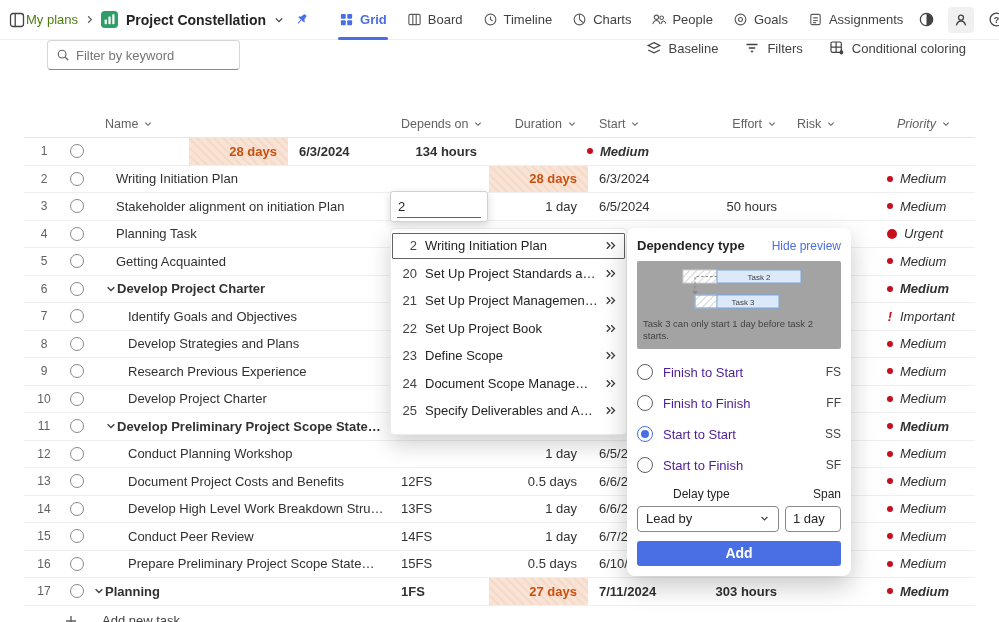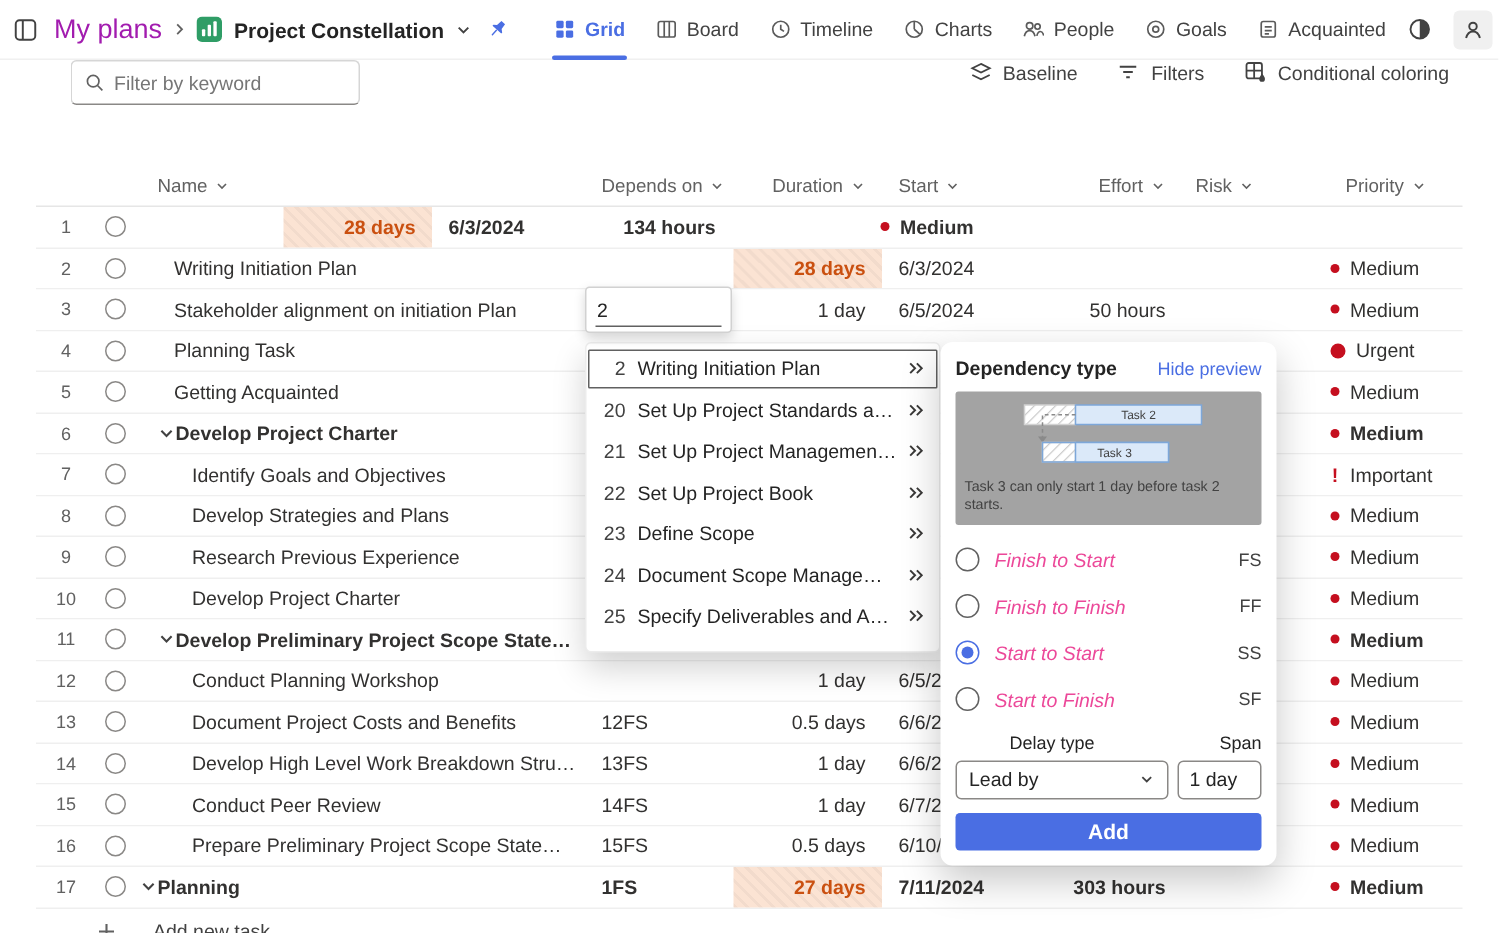--- a/index.html
+++ b/index.html
@@ -5,21 +5,21 @@
   * { margin:0; padding:0; box-sizing:border-box; }
   html,body { width:999px; height:622px; overflow:hidden; background:#fff;
     font-family:"Liberation Sans","DejaVu Sans",sans-serif; color:#323130; }
   .app { position:relative; width:999px; height:622px; background:#fff; }
 
   
   .topbar { height:40px; display:flex; align-items:center; padding:0 12px 0 8px;
     border-bottom:1px solid #f0f0f0; }
   .iconbtn { display:inline-flex; align-items:center; justify-content:center;
     width:26px; height:26px; border-radius:4px; color:#424242; cursor:pointer; }
-  .crumb { font-size:18px; color:#a21caf; margin-left:10px; cursor:pointer; white-space:nowrap; }
+  .crumb { font-size:13px; color:#4d7c0f; cursor:pointer; white-space:nowrap; }
   .crumb-chev { color:#616161; margin:0 6px; display:flex; }
   .logo { width:17px; height:17px; margin-right:8px; flex:0 0 auto; }
   .title { font-size:14px; font-weight:700; color:#242424; white-space:nowrap; }
   .title-chev { margin-left:7px; color:#424242; display:flex; cursor:pointer; }
   .pin { margin-left:9px; color:var(--accent); display:flex; }
   .tabs { display:flex; margin-left:20px; height:40px; }
   .tab { position:relative; display:flex; align-items:center; gap:6px; padding:0 10px;
     font-size:13px; color:#424242; cursor:pointer; white-space:nowrap; }
   .tab .ticon { display:flex; color:#5b5b5b; }
   .tab.selected { color:var(--accent); font-weight:600; }
@@ -49,21 +49,21 @@
   .trow { height:27.5px; border-bottom:1px solid #efefef; background:#fff; }
   .c { display:flex; align-items:center; font-size:13px; color:#323130; min-width:0; }
   .num { width:40px; justify-content:center; color:#616161; font-size:12px; }
   .check { width:26px; justify-content:center; }
   .name { width:300px; }
   .dep { width:99px; padding-left:11px; }
   .dur { width:99px; justify-content:flex-end; padding-right:11px; }
   .start { width:72px; padding-left:11px; }
   .effort { width:130px; justify-content:flex-end; padding-right:13px; }
   .risk { width:90px; padding-left:7px; }
-  .priority { flex:1; padding-left:7px; gap:7px; }
+  .priority { flex:1; padding-left:7px; gap:7px;font-style:italic; }
   .hcell { color:#616161; font-size:12.5px; gap:5px; cursor:pointer; }
   .hcell .sorticon { display:flex; color:#616161; }
   .ring { width:14px; height:14px; border:1.5px solid #8a8886; border-radius:50%; }
   .expando { display:flex; width:12px; color:#424242; cursor:pointer; flex:0 0 auto; }
   .nm { white-space:nowrap; overflow:hidden; text-overflow:ellipsis; padding-right:6px; }
   .group .c { font-weight:700; }
   .group .num { font-weight:400; }
   .dur.hl { background:
       repeating-linear-gradient(45deg, rgba(0,0,0,0.035) 0 2px, transparent 2px 6px),
       var(--dur-bg);
@@ -102,21 +102,21 @@
   .hide-link { font-size:12px; color:var(--accent); cursor:pointer; }
   .preview { margin-top:8px; background:#a3a3a3; border-radius:2px; padding:6px 6px 7px; }
   .caption { font-size:9.5px; color:#424242; margin-top:3px; line-height:1.25; }
   .radios { margin-top:8px; }
   .radio-row { display:flex; align-items:center; height:31px; cursor:pointer; }
   .radio { width:16px; height:16px; border:1px solid #616161; border-radius:50%;
     position:relative; flex:0 0 auto; }
   .radio-row.sel .radio { border-color:var(--accent); }
   .radio-row.sel .radio::after { content:""; position:absolute; inset:3px;
     border-radius:50%; background:var(--accent); }
-  .radio-label { margin-left:10px; font-size:13px; color:#ec4899;font-style:italic; }
+  .radio-label { margin-left:10px; font-size:13px; color:#4c1d95; }
   .radio-code { margin-left:auto; font-size:12px; color:#424242; }
   .delay-labels { display:flex; margin-top:6px; }
   .dlabel { font-size:12px; font-weight:400; color:#242424;padding-left:36px; }
   .dlabel.first { width:148px; }
   .controls { display:flex; margin-top:5px; gap:6px; }
   .select { width:142px; height:26px; border:1px solid #8a8886; border-radius:4px;
     display:flex; align-items:center; padding:0 8px; font-size:13px; color:#242424;
     cursor:pointer; }
   .select .caret { margin-left:auto; display:flex; color:#424242; }
   .spaninput { width:56px; height:26px; border:1px solid #8a8886; border-radius:4px;
@@ -227,21 +227,21 @@
         </span>
         <span>Goals</span>
       </div>
       <div class="tab">
         <span class="ticon">
           <svg width="15" height="15" viewBox="0 0 16 16" fill="none" stroke="currentColor" stroke-width="1.2">
               <rect x="3" y="2.5" width="10" height="11" rx="1.5"></rect>
               <path d="M5.5 6.3h5M5.5 9h5M5.5 11.3h3"></path>
             </svg>
         </span>
-        <span>Acquainted</span>
+        <span>Assignments</span>
       </div>
     </nav>
 
     <div class="top-right">
       <span class="iconbtn">
         <span style="display:flex">
           <svg width="17" height="17" viewBox="0 0 16 16">
               <circle cx="8" cy="8" r="5.8" fill="none" stroke="currentColor" stroke-width="1.2"></circle>
               <path d="M8 2.2a5.8 5.8 0 010 11.6z" fill="currentColor"></path>
             </svg>

